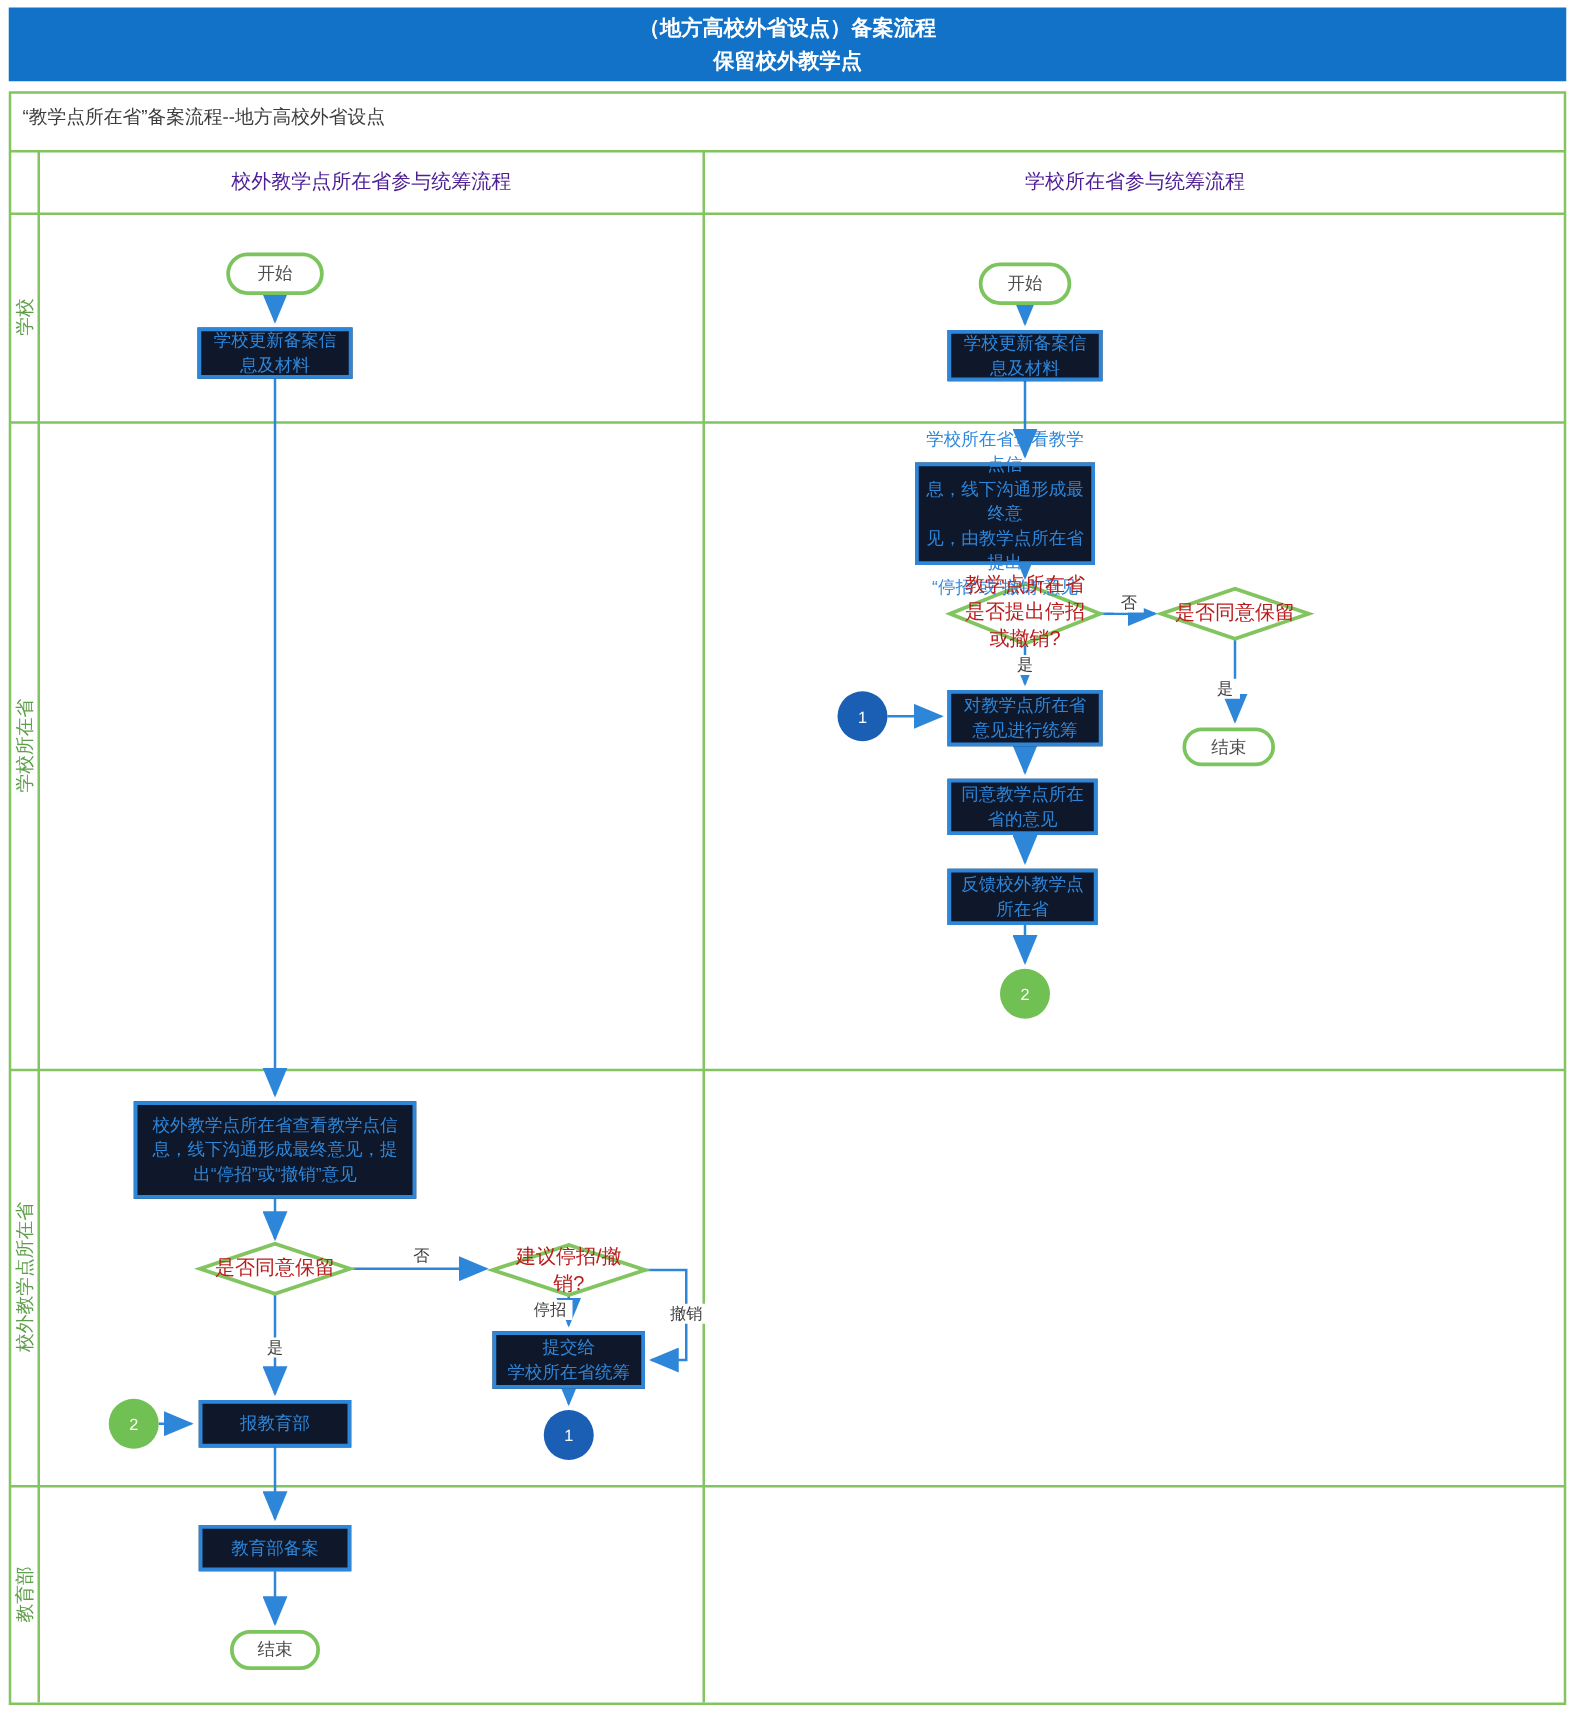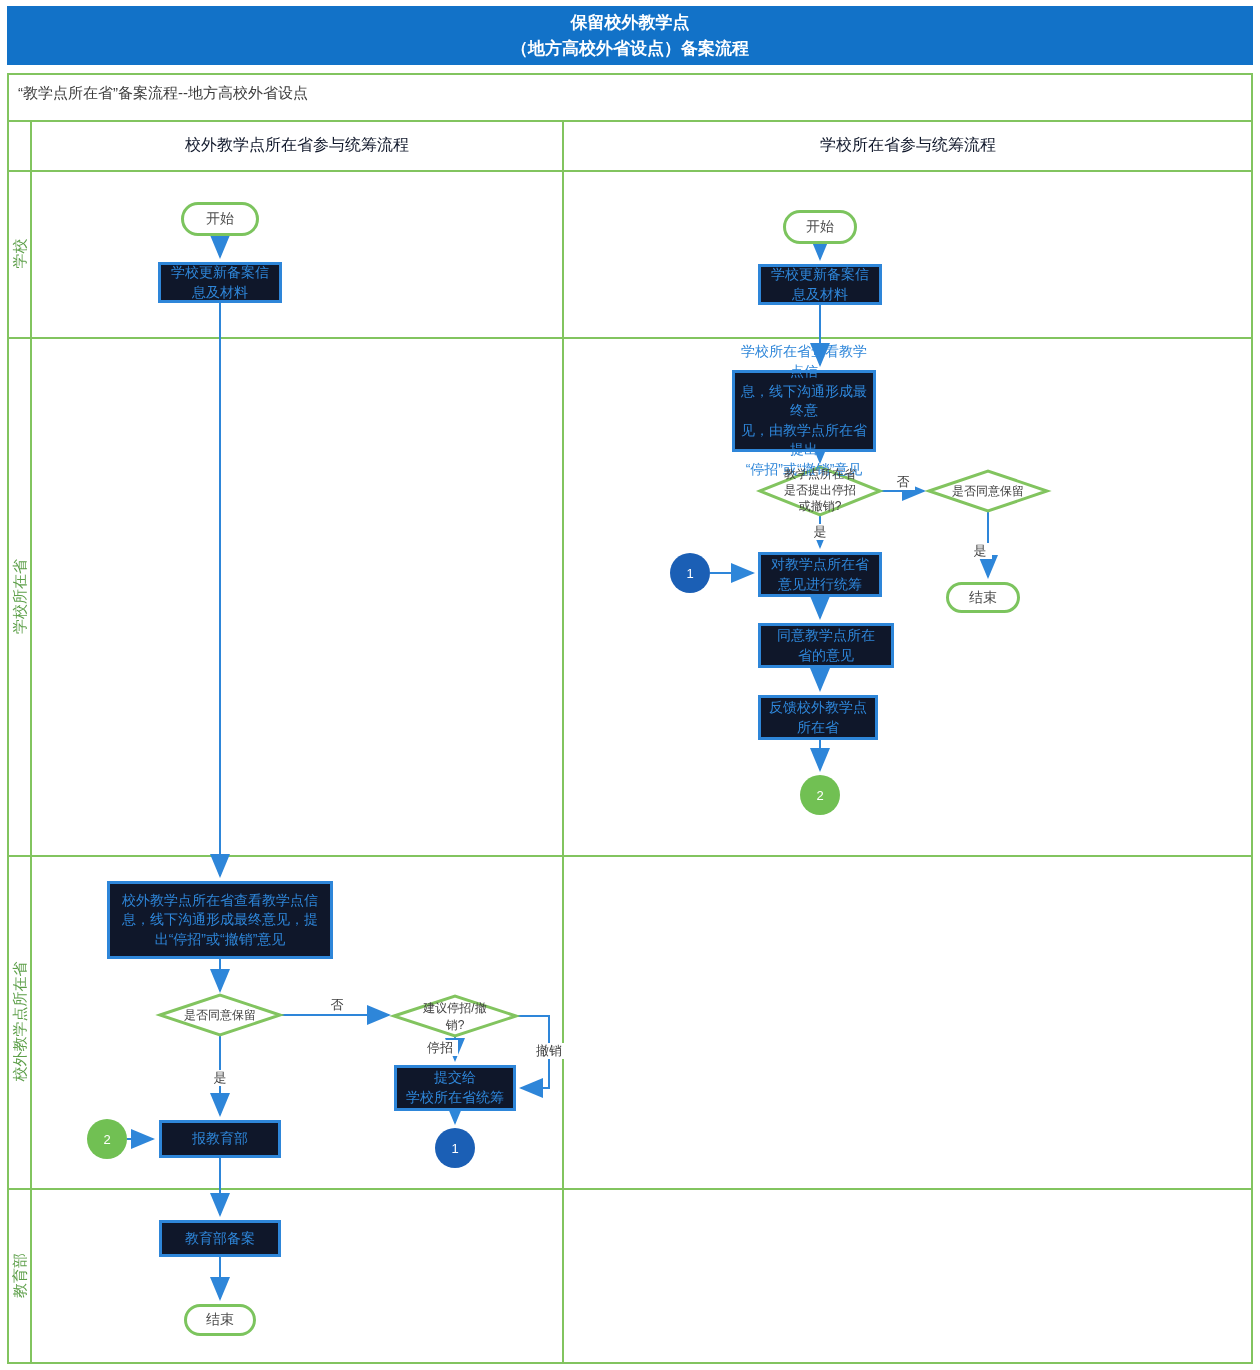--- a/index.html
+++ b/index.html
@@ -14,61 +14,61 @@
     left:7px;top:6px;width:1246px;height:59px;background:#1272c8;color:#fff;
     text-align:center;font-weight:bold;font-size:17px;line-height:26px;padding-top:4px;
   }
   
   .frame{left:7px;top:73px;width:1246px;height:1291px;border:2px solid #82c45f;background:#fff;}
   .subtitle{left:18px;top:84px;width:900px;font-size:15px;color:#3c3c3c;}
   .hline{left:8px;width:1244px;height:2px;background:#82c45f;}
   .vline{width:2px;background:#82c45f;}
   .col-header{
     height:48px;display:flex;align-items:center;justify-content:center;
-    color:#0f172a;font-size:16px;
+    color:#4c1d95;font-size:16px;
   }
   .lane-label{
     left:9px;width:22px;display:flex;align-items:center;justify-content:center;
     color:#5d9f49;font-size:15px;
   }
   .lane-label span{transform:rotate(-90deg);white-space:nowrap;display:block;}
   svg.wires{left:0;top:0;width:1260px;height:1370px;pointer-events:none;}
   
   .term{
     border:3px solid #7cc45e;border-radius:18px;background:#fff;color:#4d4d4d;
     display:flex;align-items:center;justify-content:center;font-size:14px;z-index:3;
   }
   .proc{
     border:3px solid #2e86d9;background:#0f172a;color:#2e86d9;
     display:flex;align-items:center;justify-content:center;text-align:center;
     font-size:14px;line-height:1.4;white-space:pre-line;z-index:3;
   }
   .dec-label{
     display:flex;align-items:center;justify-content:center;text-align:center;
-    color:#404040;font-size:12px;line-height:1.35;white-space:pre-line;z-index:4;
+    color:#b91c1c;font-size:16px;line-height:1.35;white-space:pre-line;z-index:4;
   }
   .conn{
     width:40px;height:40px;border-radius:50%;color:#fff;display:flex;align-items:center;
     justify-content:center;font-size:13px;z-index:3;
   }
   .conn.blue{background:#1b5fb5;}
   .conn.green{background:#71c053;}
   .elabel{
     color:#404040;font-size:13px;z-index:4;background:#fff;padding:0 2px;line-height:16px;
     text-align:center;
   }
 </style>
 </head>
 <body>
 
 <div id="stage">
 
   <div class="abs banner">
+    <div>（地方高校外省设点）备案流程</div>
     <div>保留校外教学点</div>
-    <div>（地方高校外省设点）备案流程</div>
   </div>
 
   <div class="abs frame"></div>
   <div class="abs subtitle">“教学点所在省”备案流程--地方高校外省设点</div>
 
   <div class="abs hline" style="top:120px;"></div>
   <div class="abs hline" style="top:170px;"></div>
   <div class="abs hline" style="top:337px;"></div>
   <div class="abs hline" style="top:855px;"></div>
   <div class="abs hline" style="top:1188px;"></div>
@@ -159,21 +159,21 @@
 息，线下沟通形成最终意
 见，由教学点所在省提出
 “停招”或“撤销”意见</div>
   <div class="abs dec-label" style="left:760px;top:464px;width:120px;height:52px;">教学点所在省
 是否提出停招
 或撤销?</div>
   <div class="abs dec-label" style="left:929px;top:479px;width:118px;height:24px;">是否同意保留</div>
   <div class="abs conn blue" style="left:670px;top:553px;">1</div>
   <div class="abs proc" style="left:758px;top:552px;width:124px;height:45px;">对教学点所在省
 意见进行统筹</div>
-  <div class="abs proc" style="left:758px;top:623px;width:136px;height:45px;">同意教学点所在
+  <div class="abs proc" style="left:758px;top:623px;width:120px;height:45px;">同意教学点所在
 省的意见</div>
   <div class="abs proc" style="left:758px;top:695px;width:120px;height:45px;">反馈校外教学点
 所在省</div>
   <div class="abs conn green" style="left:800px;top:775px;">2</div>
   <div class="abs term" style="left:946px;top:582px;width:74px;height:31px;">结束</div>
 
   <div class="abs elabel" style="left:891px;top:474px;width:24px;">否</div>
   <div class="abs elabel" style="left:808px;top:524px;width:24px;">是</div>
   <div class="abs elabel" style="left:968px;top:543px;width:24px;">是</div>
 

